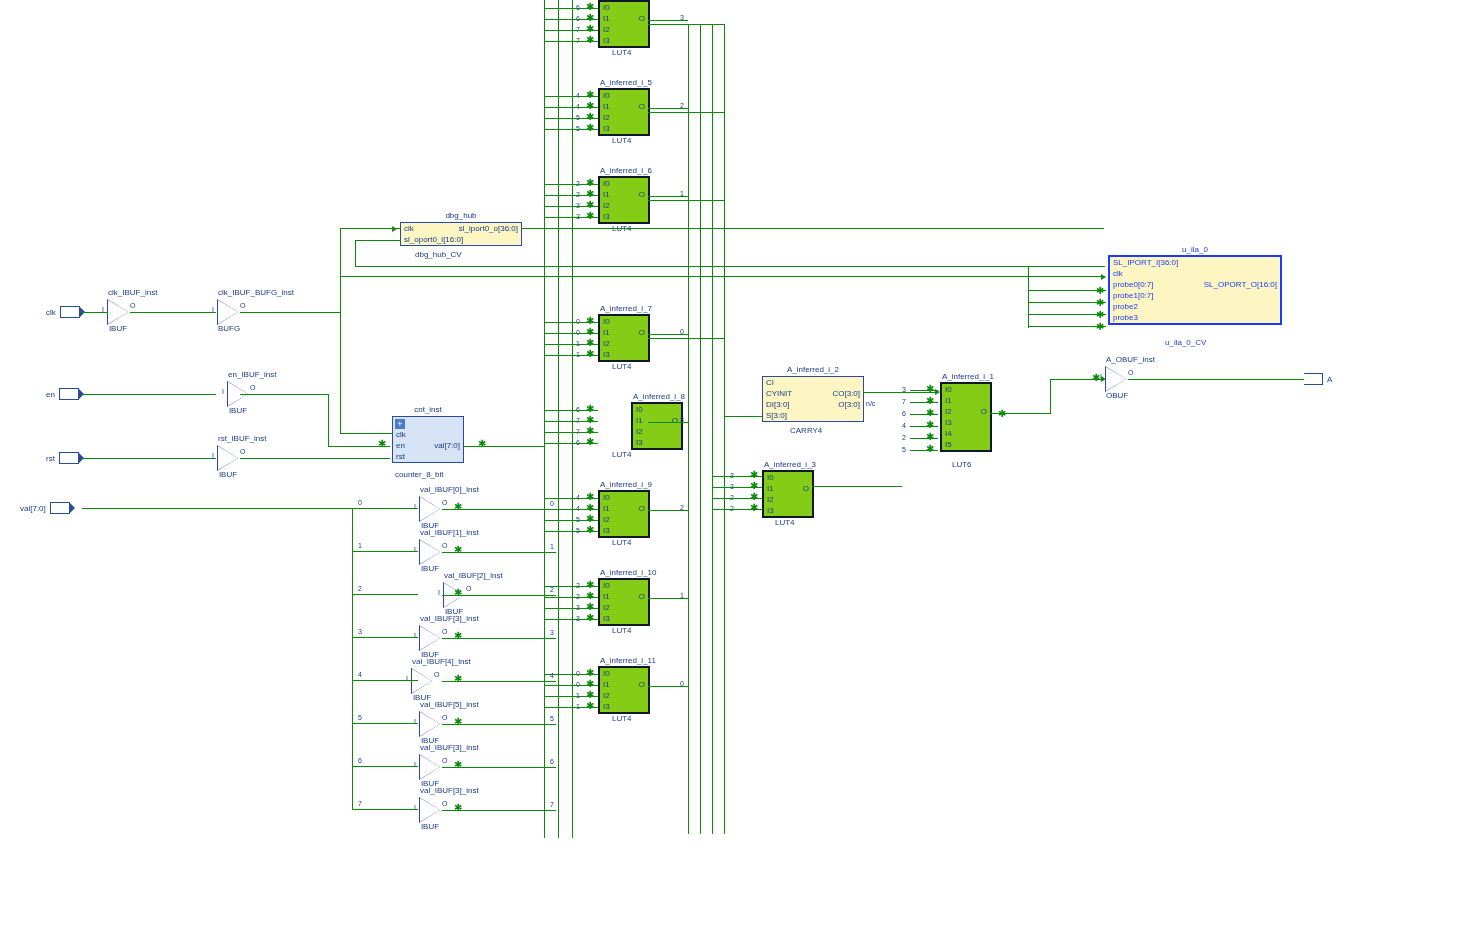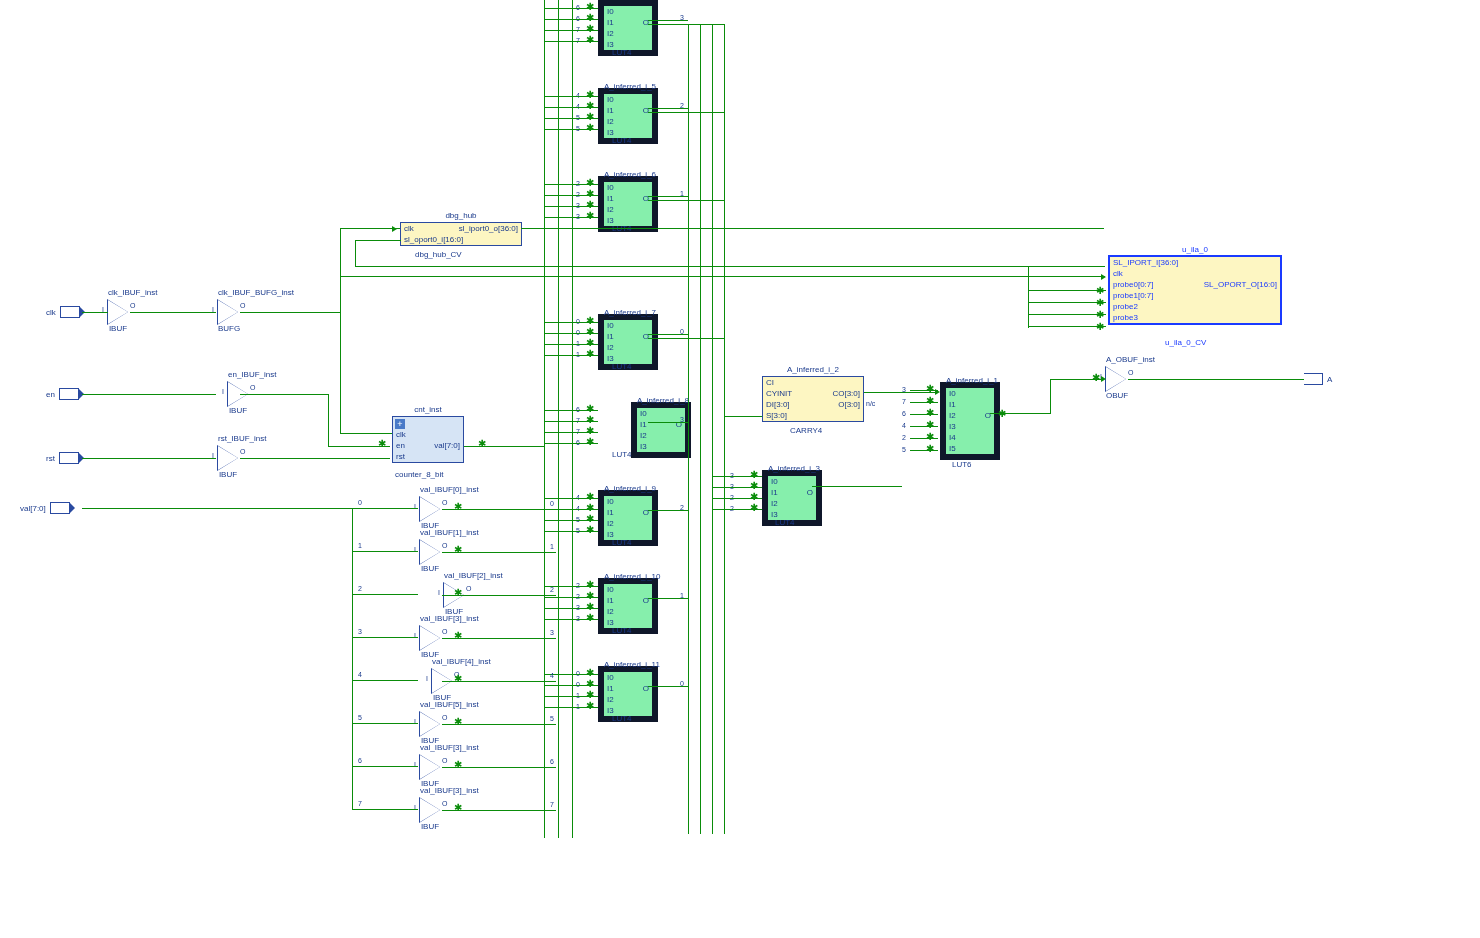--- a/index.html
+++ b/index.html
@@ -10,21 +10,21 @@
   .portbox{width:18px;height:10px;border:1px solid #2a4aa0;background:#fff;position:relative}
   .portbox.in:after{content:"";position:absolute;right:-6px;top:-1px;border-top:6px solid transparent;border-bottom:6px solid transparent;border-left:6px solid #2a4aa0}
   .portbox.out:before{content:"";position:absolute;left:-6px;top:-1px;border-top:6px solid transparent;border-bottom:6px solid transparent;border-right:6px solid #fff}
   .portbox.out{border-left:0}
   .portlabel{white-space:nowrap}
   .buf{position:absolute}
   .bufshape{width:0;height:0;border-top:12px solid transparent;border-bottom:12px solid transparent;border-left:20px solid #fff;position:relative}
   .bufshape:before{content:"";position:absolute;left:-21px;top:-13px;width:0;height:0;border-top:13px solid transparent;border-bottom:13px solid transparent;border-left:21px solid #2a4aa0;z-index:-1}
   .buflabel{text-align:center;margin-top:0;white-space:nowrap}
   .buftitle{text-align:center;position:absolute;top:-12px;width:100%;white-space:nowrap}
-  .lut{position:absolute;background:#86efac;border:6px solid #0f172a;width:48px}
+  .lut{position:absolute;background:#84cc16;border:2px solid #0f172a;width:48px}
   .lutport{padding:1px 3px;display:flex;justify-content:space-between}
   .luttitle{text-align:center;position:absolute;top:-12px;width:100%;white-space:nowrap}
   .lutlabel{text-align:center;white-space:nowrap}
   .hub{position:absolute;background:#fdf6c2;border:1px solid #2a4aa0;width:120px}
   .hubrow{padding:1px 3px;display:flex;justify-content:space-between;white-space:nowrap}
   .ila{position:absolute;background:#fdf6c2;border:2px solid #1a3aff;width:170px}
   .cnt{position:absolute;background:#d6e4f5;border:1px solid #2a4aa0;width:70px}
   .carry{position:absolute;background:#fdf6c2;border:1px solid #2a4aa0;width:100px}
   .tiny{font-size:7px}
   .arrowR{position:absolute;width:0;height:0;border-top:3px solid transparent;border-bottom:3px solid transparent;border-left:5px solid #0a8c0a}
@@ -111,21 +111,21 @@
       <span class="tiny" style="position:absolute;left:22px;top:2px">O</span>
       <div class="buflabel">IBUF</div>
     </div>
 <div class="buf" style="left:420px;top:626px">
       <div class="buftitle">val_IBUF[3]_inst</div>
       <div class="bufshape"></div>
       <span class="tiny" style="position:absolute;left:-6px;top:6px">I</span>
       <span class="tiny" style="position:absolute;left:22px;top:2px">O</span>
       <div class="buflabel">IBUF</div>
     </div>
-<div class="buf" style="left:432px;top:669px">
+<div class="buf" style="left:412px;top:669px">
       <div class="buftitle">val_IBUF[4]_inst</div>
       <div class="bufshape"></div>
       <span class="tiny" style="position:absolute;left:-6px;top:6px">I</span>
       <span class="tiny" style="position:absolute;left:22px;top:2px">O</span>
       <div class="buflabel">IBUF</div>
     </div>
 <div class="buf" style="left:420px;top:712px">
       <div class="buftitle">val_IBUF[5]_inst</div>
       <div class="bufshape"></div>
       <span class="tiny" style="position:absolute;left:-6px;top:6px">I</span>

